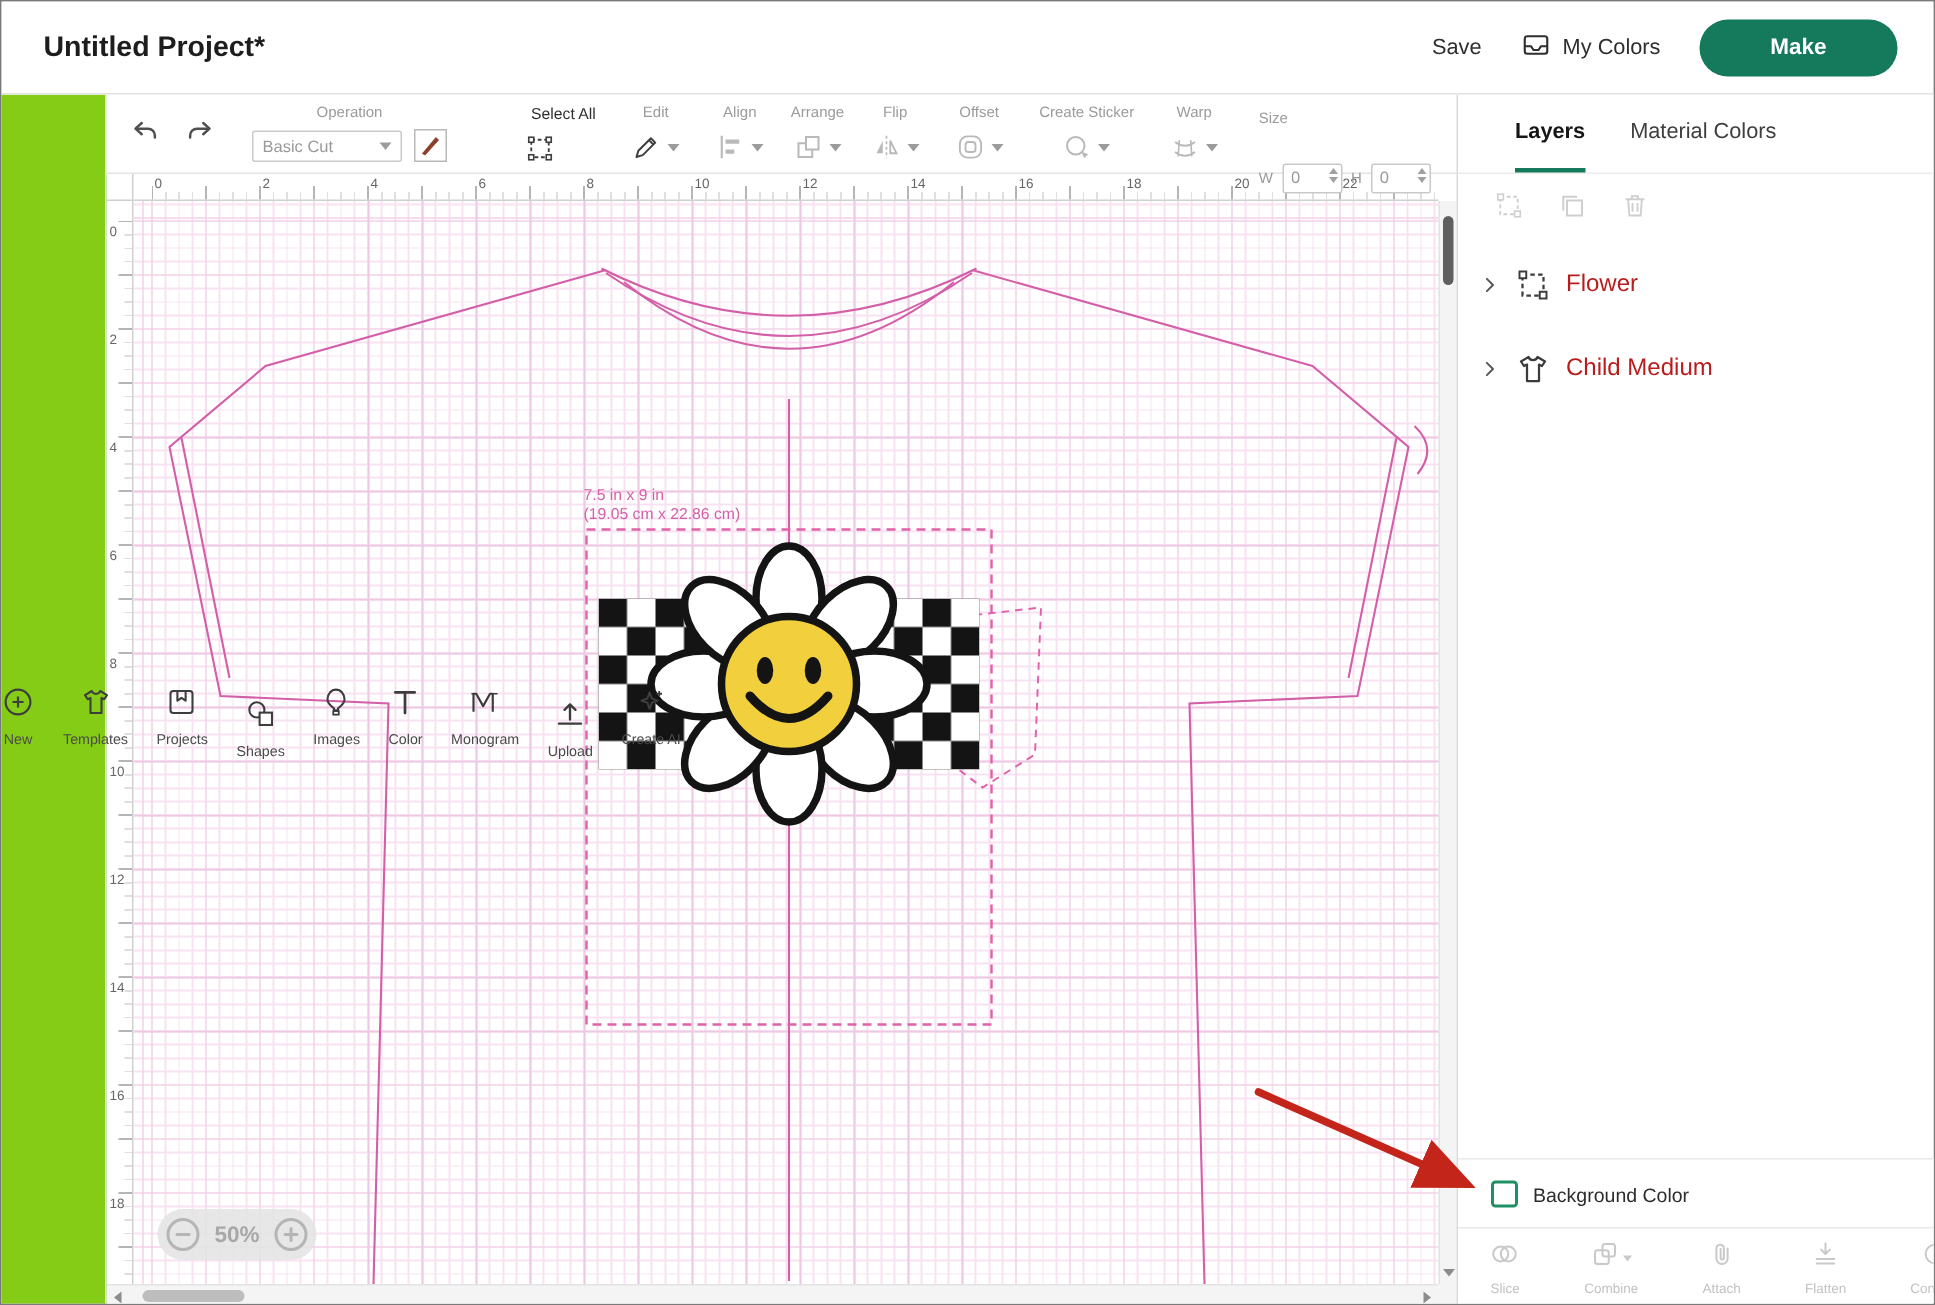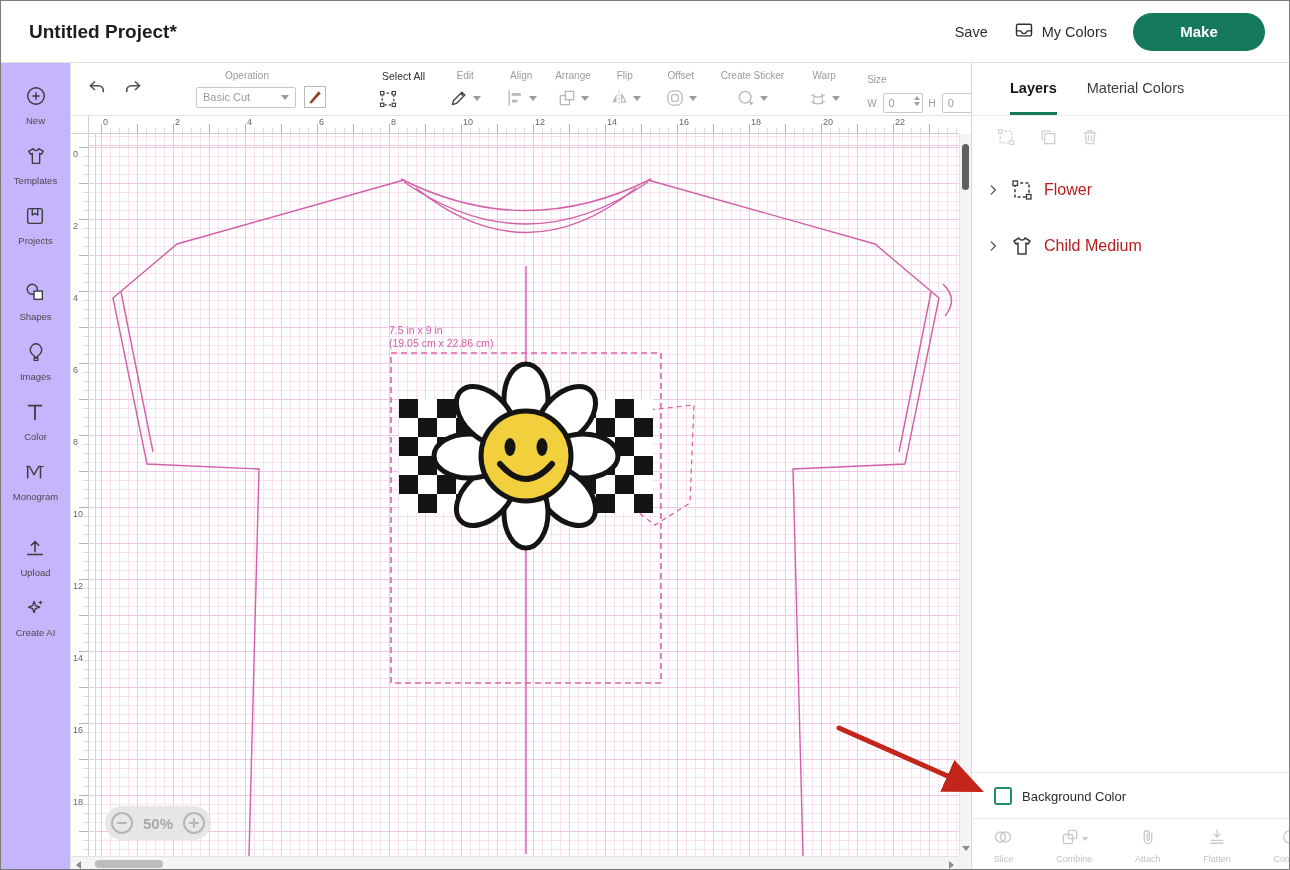--- a/index.html
+++ b/index.html
@@ -9,44 +9,44 @@
   .topbar{position:absolute;left:0;top:0;width:100%;height:62px;background:#fff;border-bottom:1px solid #e2e2e2;
           display:flex;align-items:center;z-index:20;box-sizing:border-box;}
   .title{margin-left:28px;font-size:19px;font-weight:600;color:#1d1d1d;}
   .top-right{margin-left:auto;display:flex;align-items:center;gap:26px;margin-right:24px;}
   .save{font-size:14.5px;color:#2e2e2e;cursor:pointer;}
   .mystuff{display:flex;align-items:center;gap:8px;color:#2e2e2e;font-size:14.5px;cursor:pointer;}
   .mystuff svg{width:20px;height:20px;color:#2e2e2e;}
   .make-btn{width:132px;height:38px;border-radius:19px;background:#15795c;color:#fff;font-size:15px;font-weight:600;
             display:flex;align-items:center;justify-content:center;cursor:pointer;border:none;}
   
-  .sidebar{position:absolute;left:0;top:62px;width:70px;height:808px;background:#c4b5fd;border-right:1px solid #e4e4e4;
-           box-sizing:border-box;display:flex;flex-direction:column;align-items:center;padding-top:22px;gap:19px;z-index:15;}
+  .sidebar{position:absolute;left:0;top:62px;width:70px;height:808px;background:#84cc16;border-right:1px solid #e4e4e4;
+           box-sizing:border-box;display:flex;flex-direction:row;align-items:center;padding-top:22px;gap:19px;z-index:15;}
   .side-item{display:flex;flex-direction:column;align-items:center;gap:4px;cursor:pointer;color:#3d3d3d;}
   .side-item svg{width:22px;height:22px;}
   .side-label{font-size:9.5px;color:#4a4a4a;white-space:nowrap;}
   .mt-extra{margin-top:16px;}
   
   .tbar{position:absolute;left:70px;top:62px;width:900px;height:53px;background:#fff;border-bottom:1px solid #e3e3e3;
         box-sizing:border-box;display:flex;align-items:stretch;z-index:15;}
   .tb-hist{display:flex;align-items:center;gap:16px;padding:0 16px;}
   .tb-hist svg{width:20px;height:20px;color:#4f4f4f;cursor:pointer;}
   .tb-sep{width:1px;background:#e7e7e7;margin:9px 3px;}
   .tb-col{display:flex;flex-direction:column;align-items:center;padding:7px 9px 0;gap:5px;}
   .tb-label{font-size:10px;color:#9b9b9b;white-space:nowrap;}
   .tb-label.dark{color:#2f2f2f;font-size:10.5px;margin-left:32px;}
-  .op-row{display:flex;align-items:center;gap:8px;margin-left:28px;}
+  .op-row{display:flex;align-items:flex-end;gap:8px;}
   .op-select{width:86px;height:19px;border:1px solid #c9c9c9;border-radius:2px;display:flex;align-items:center;
              justify-content:space-between;padding:0 6px;font-size:11px;color:#9a9a9a;background:#fff;cursor:pointer;box-sizing:content-box;}
   .caret{width:0;height:0;border-left:4px solid transparent;border-right:4px solid transparent;border-top:5px solid #9b9b9b;}
   .swatch{width:20px;height:20px;border:1px solid #b9b9b9;background:#fff;display:flex;align-items:center;justify-content:center;cursor:pointer;}
   .tb-iconbtn{display:flex;align-items:center;gap:4px;height:24px;cursor:pointer;}
   .tb-iconbtn svg{width:20px;height:20px;}
   .icon-on{color:#3f3f3f;} .icon-off{color:#b9b9b9;}
-  .size-col{display:flex;flex-direction:column;padding:7px 12px 0;gap:5px;}
+  .size-col{display:flex;flex-direction:column;padding:7px 12px 0;gap:21px;}
   .size-head{display:flex;justify-content:space-between;align-items:center;width:158px;}
   .size-head svg{width:13px;height:13px;color:#9a9a9a;}
   .size-row{display:flex;align-items:center;gap:6px;}
   .dim-label{font-size:10px;color:#9a9a9a;}
   .spin-wrap{position:relative;display:inline-block;}
   .num{width:40px;height:20px;border:1px solid #c9c9c9;border-radius:2px;font-size:11px;color:#9a9a9a;
        padding:0 14px 0 5px;box-sizing:border-box;font-family:"Liberation Sans",sans-serif;}
   .spin{position:absolute;right:3px;top:3px;display:flex;flex-direction:column;gap:2px;}
   .spin-up{width:0;height:0;border-left:3.5px solid transparent;border-right:3.5px solid transparent;border-bottom:4px solid #a0a0a0;cursor:pointer;}
   .spin-dn{width:0;height:0;border-left:3.5px solid transparent;border-right:3.5px solid transparent;border-top:4px solid #a0a0a0;cursor:pointer;}

